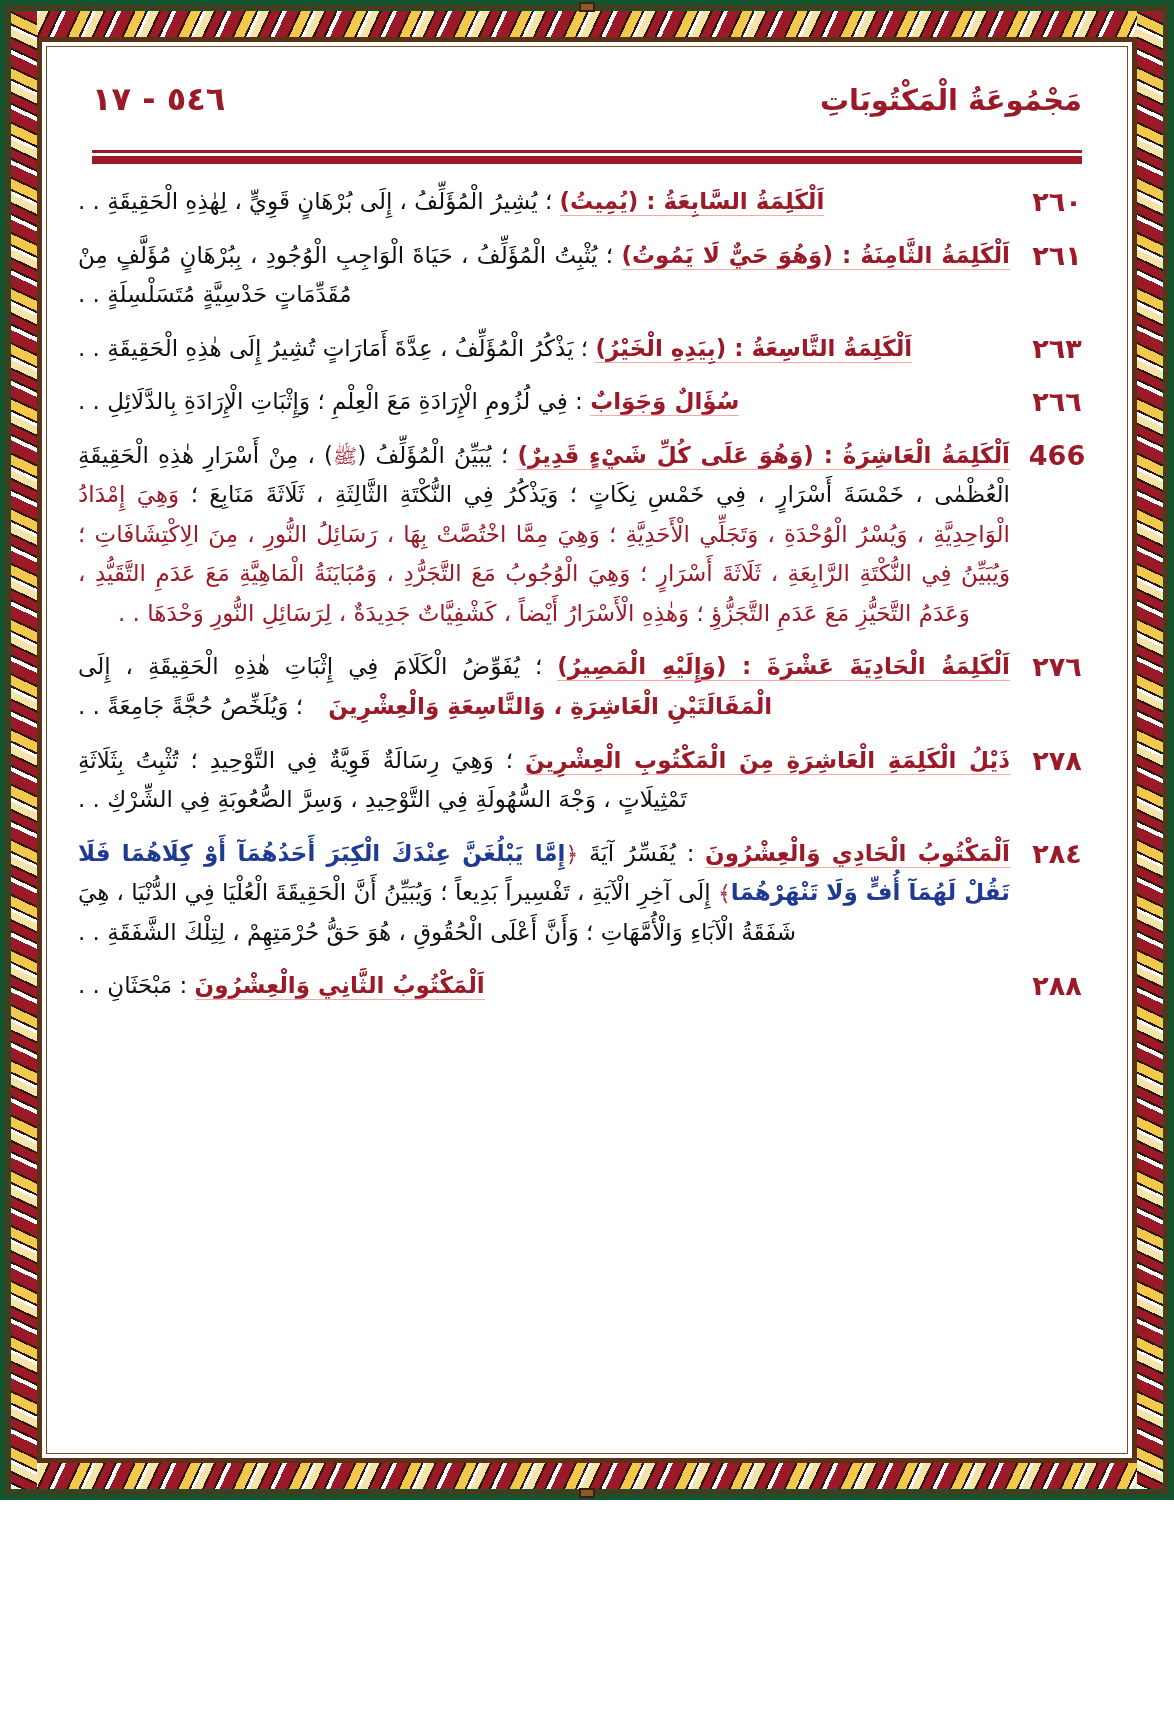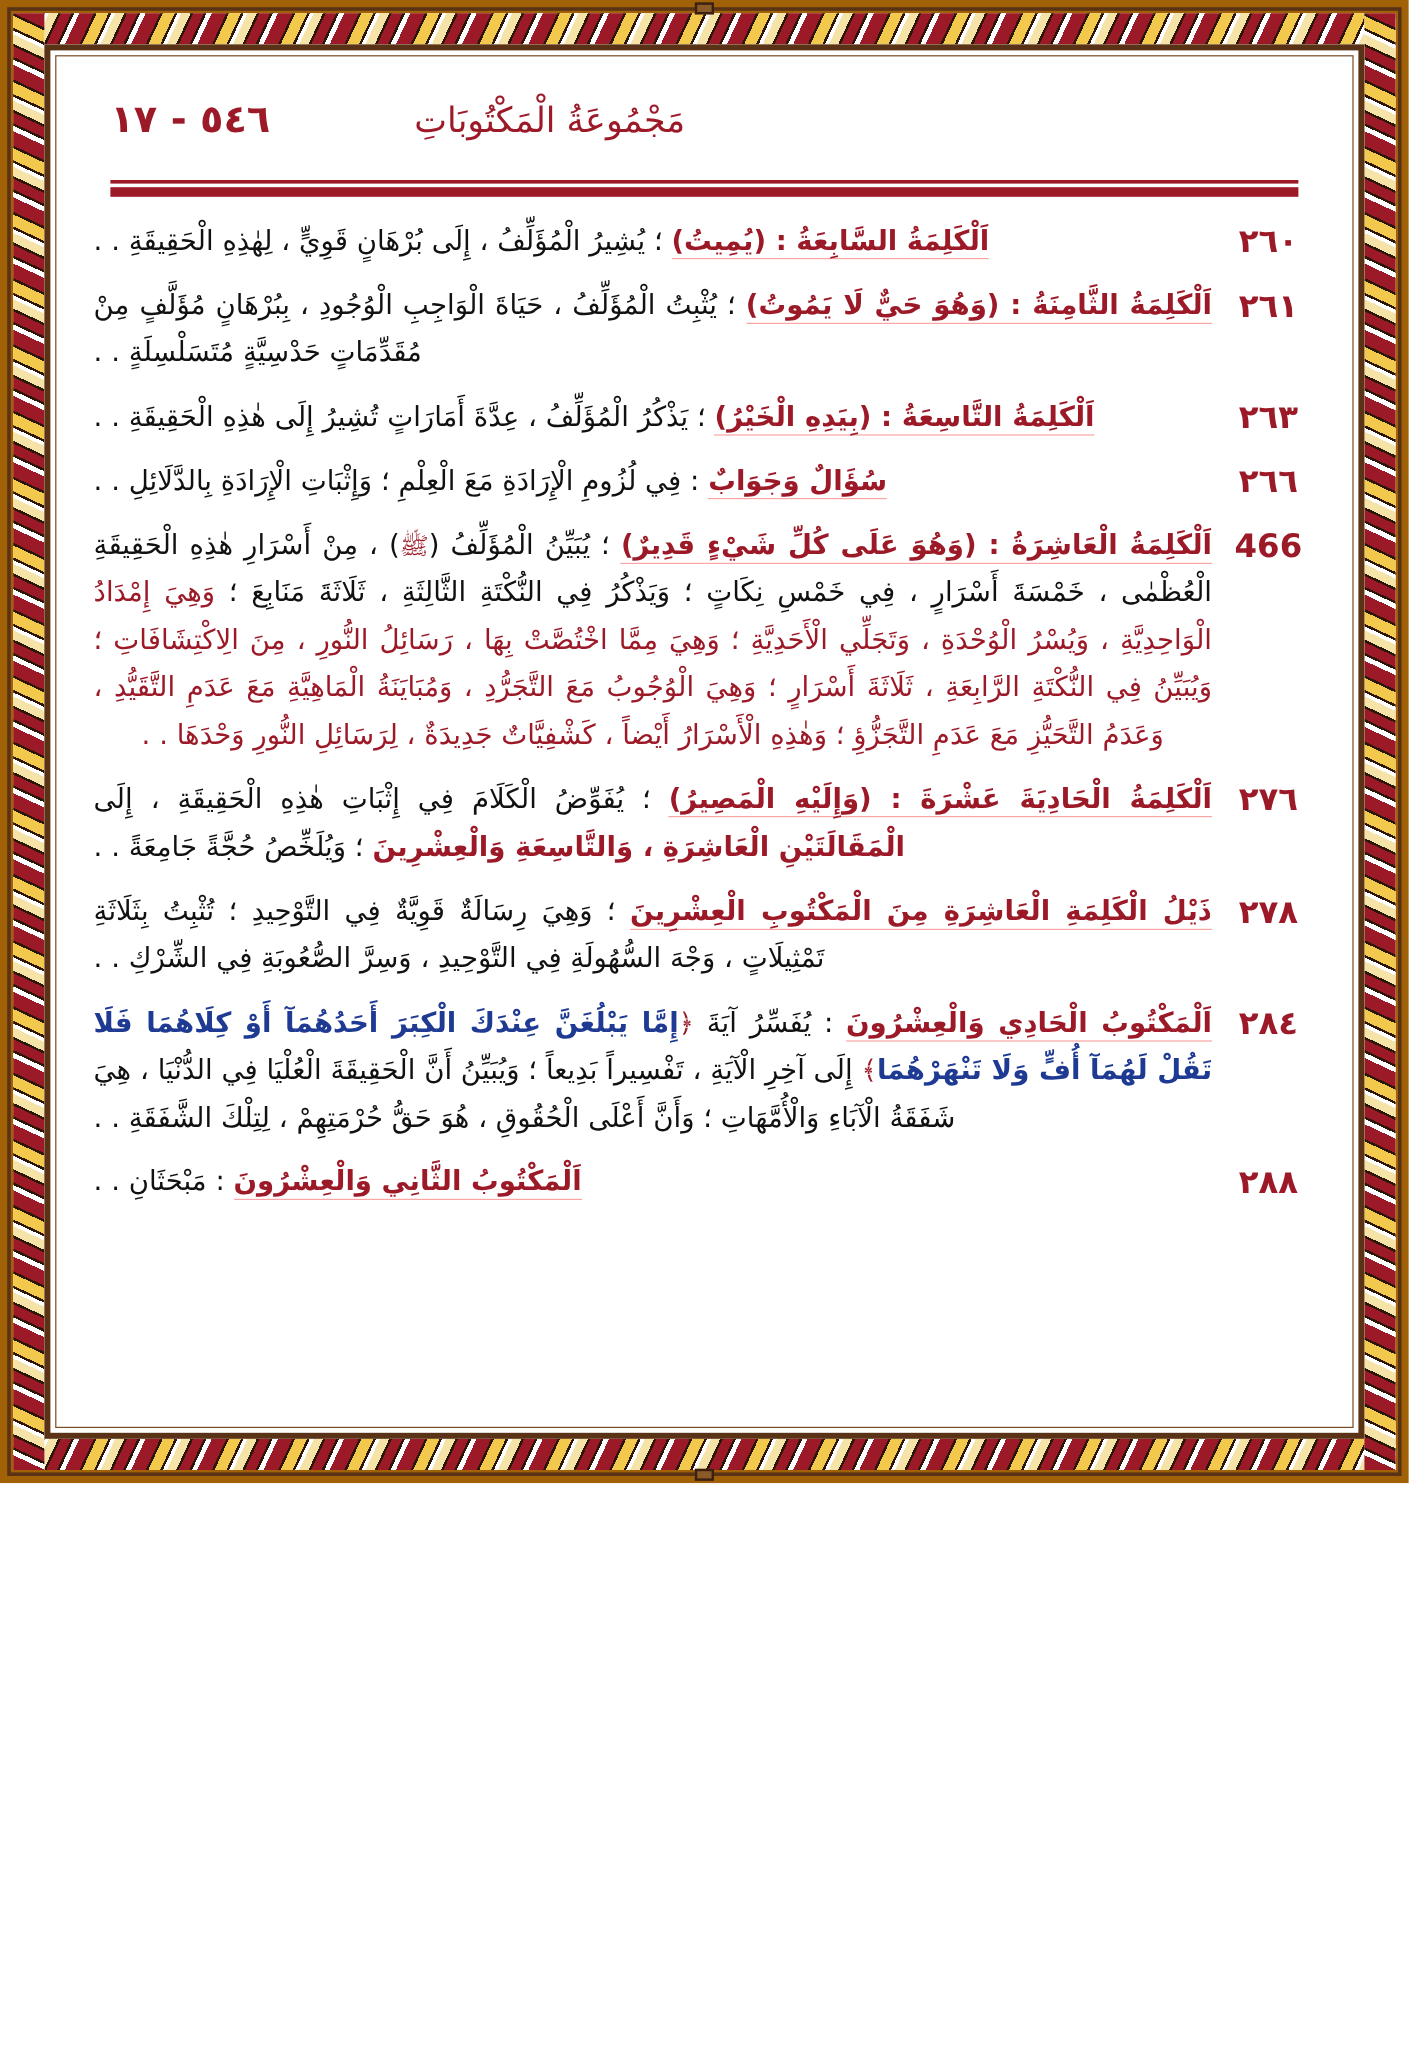--- a/index.html
+++ b/index.html
@@ -3,23 +3,23 @@
 <meta charset="utf-8">
 <style>
   html, body {
     margin: 0;
     padding: 0;
     background: #ffffff;
   }
   .page {
     position: relative;
     width: 1174px;
-    height: 1236px;
-    box-sizing: border-box;
-    background: #a16207;
+    height: 1500px;
+    box-sizing: border-box;
+    background: #14532d;
     overflow: hidden;
     font-family: "Liberation Serif", "DejaVu Serif", serif;
     padding-left: 32px;
   }
 
   
   .frame-outer {
     position: absolute;
     top: 6px; left: 6px; right: 6px; bottom: 6px;
     border: 3px solid #5a3317;
@@ -113,23 +113,23 @@
     color: #9C1A28;
     font-size: 32px;
     font-weight: bold;
     letter-spacing: 1px;
     white-space: nowrap;
     font-family: "DejaVu Sans", "Liberation Sans", sans-serif;
   }
   .header-title {
     color: #9C1A28;
     font-size: 29px;
-    font-weight: normal;
+    font-weight: bold;
     flex: 1;
-    text-align: left;
+    text-align: right;
     padding-left: 120px;
     white-space: nowrap;
     font-family: "DejaVu Sans", "Liberation Sans", sans-serif;
   }
   .header-rule-wrap {
     margin: 4px 14px 18px 14px;
   }
   .header-rule-thin {
     height: 3px;
     background: #9C1A28;
@@ -175,20 +175,21 @@
 
   .ttl {
     color: #9C1A28;
     font-weight: bold;
     border-bottom: 1px solid #fca5a5;
     padding-bottom: 1px;
   }
   .ttl-plain {
     color: #9C1A28;
     font-weight: bold;
+    margin-left: 18px;
   }
   .red-inline { color: #9C1A28; margin-left: 40px; }
   .blue { color: #1F3A93; font-weight: bold; }
   .ayah-mark {
     color: #9C1A28;
     font-size: 22px;
     vertical-align: middle;
   }
   .salawat {
     color: #9C1A28;

